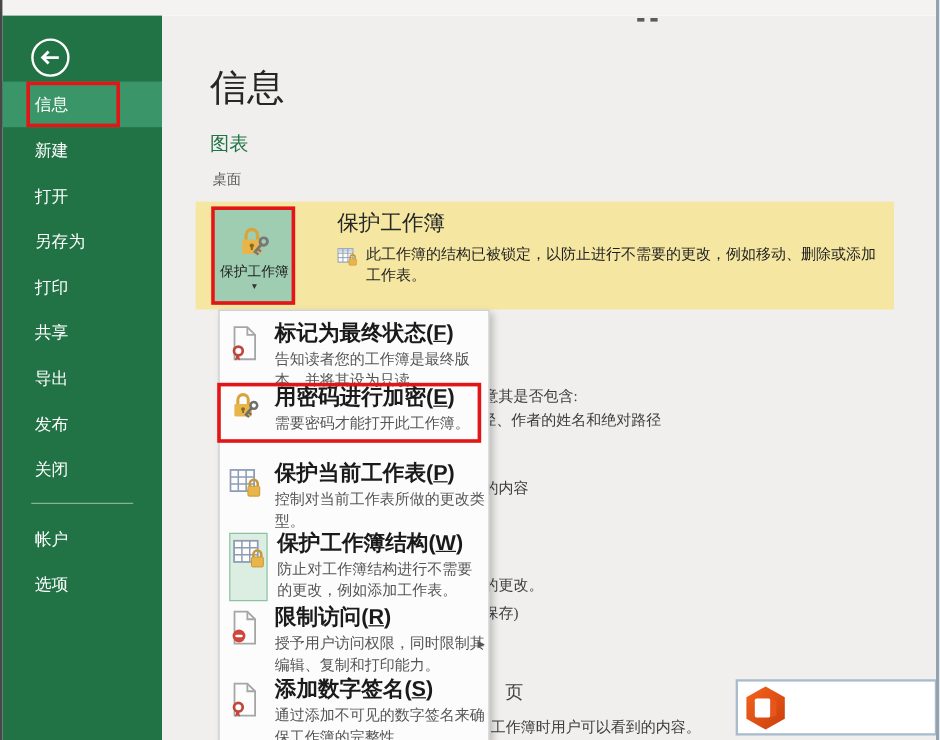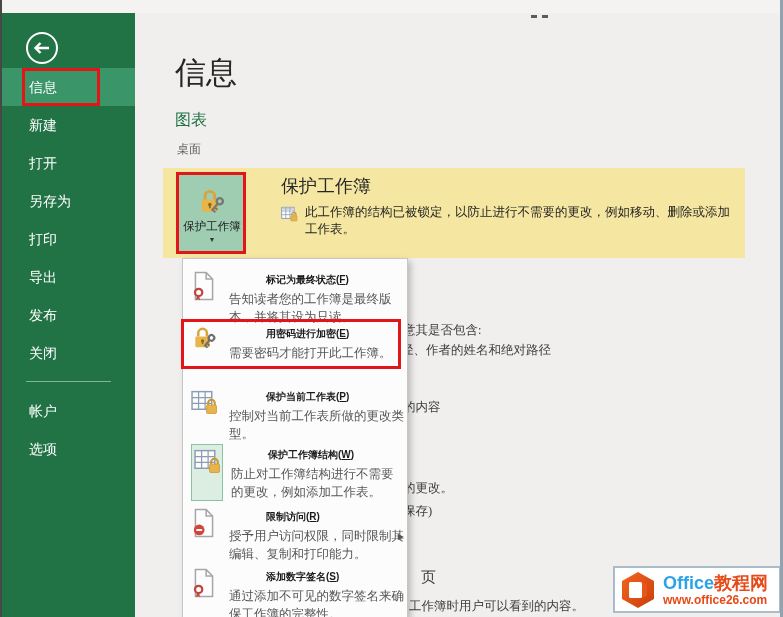--- a/index.html
+++ b/index.html
@@ -37,21 +37,21 @@
   .banner-body .txt { font-size:12.5px; line-height:17px; color:#1F1F1F; width:430px; }
   .banner-body .bicon { flex:none; margin-top:1px; }
 
   
   .menu { position:absolute; left:182px; top:258px; width:226px; height:360px; background:#FCFCFC; border:1px solid #C6C6C6; box-shadow:3px 3px 6px rgba(0,0,0,.22); z-index:3; }
   .menu-item { position:absolute; left:5px; width:216px; display:flex; gap:8px; padding-left:3px; cursor:pointer; }
   .mi1{top:10px;} .mi2{top:64px;} .mi3{top:127px;} .mi4{top:185px;} .mi5{top:247px;} .mi6{top:307px;}
   .mi-icon { width:30px; flex:none; padding-top:2px; }
   .mi-icon.active { background:#DCEDE2; border:1px solid #8CC2A4; padding:2px 1px 1px 2px; width:32px; }
   .mi-text { width:176px; }
-  .mi-title { font-size:10px; font-weight:bold; color:#1A1A1A; line-height:17px;margin-left:37px; }
+  .mi-title { font-size:18px; font-weight:bold; color:#1A1A1A; line-height:17px; }
   .mi-title .mn { text-decoration:underline; }
   .mi-desc { font-size:12.5px; color:#565656; line-height:18px; margin-top:2px; }
   .submenu-arrow { position:absolute; right:0px; top:26px; font-size:8px; color:#555; }
 
   
   .frag { position:absolute; font-size:12.5px; color:#3D3D3D; white-space:nowrap; z-index:1;font-family:Liberation Serif, serif; }
   .f1{left:403px;top:322px;} .f2{left:401px;top:342px;} .f3{left:403px;top:399px;}
   .f4{left:403px;top:480px;} .f5{left:403px;top:503px;}
   .f6{left:421px;top:568px;font-size:15px;} .f7{left:409px;top:598px;}
 
@@ -87,20 +87,21 @@
         <circle cx="18" cy="18" r="15" fill="none" stroke="#FFFFFF" stroke-width="2"></circle>
         <path d="M25 18 H12 M16.5 13 L11.5 18 L16.5 23" fill="none" stroke="#FFFFFF" stroke-width="2.4"></path>
       </svg>
     </div>
     <nav class="nav">
       <div class="nav-item selected">信息</div>
       <div class="nav-item">新建</div>
       <div class="nav-item">打开</div>
       <div class="nav-item">另存为</div>
       <div class="nav-item">打印</div>
+      <div class="nav-item">共享</div>
       <div class="nav-item">导出</div>
       <div class="nav-item">发布</div>
       <div class="nav-item">关闭</div>
       <div class="nav-divider"></div>
       <div class="nav-item">帐户</div>
       <div class="nav-item">选项</div>
     </nav>
   </div>
 
   <div class="page-title">信息</div>
@@ -257,19 +258,15 @@
       <defs>
         <linearGradient id="og" x1="0" y1="0" x2="1" y2="1">
           <stop offset="0" stop-color="#F4641E"></stop>
           <stop offset="1" stop-color="#C93E0C"></stop>
         </linearGradient>
       </defs>
       <path d="M20 2 L36 11 V29 L20 38 L4 29 V11 Z" fill="url(#og)"></path>
       <rect x="11" y="12" width="13" height="16" rx="1.5" fill="#FFFFFF"></rect>
       <path d="M24 12 l5 2 v12 l-5 2 z" fill="#E8551C"></path>
     </svg>
-    <span class="logo-text">
-      <div class="logo-line1"><span class="en">Office</span><span class="cn">教程网</span></div>
-      <div class="logo-line2">www.office26.com</div>
-    </span>
   </div>
 
 </div>
 
 </body></html>

